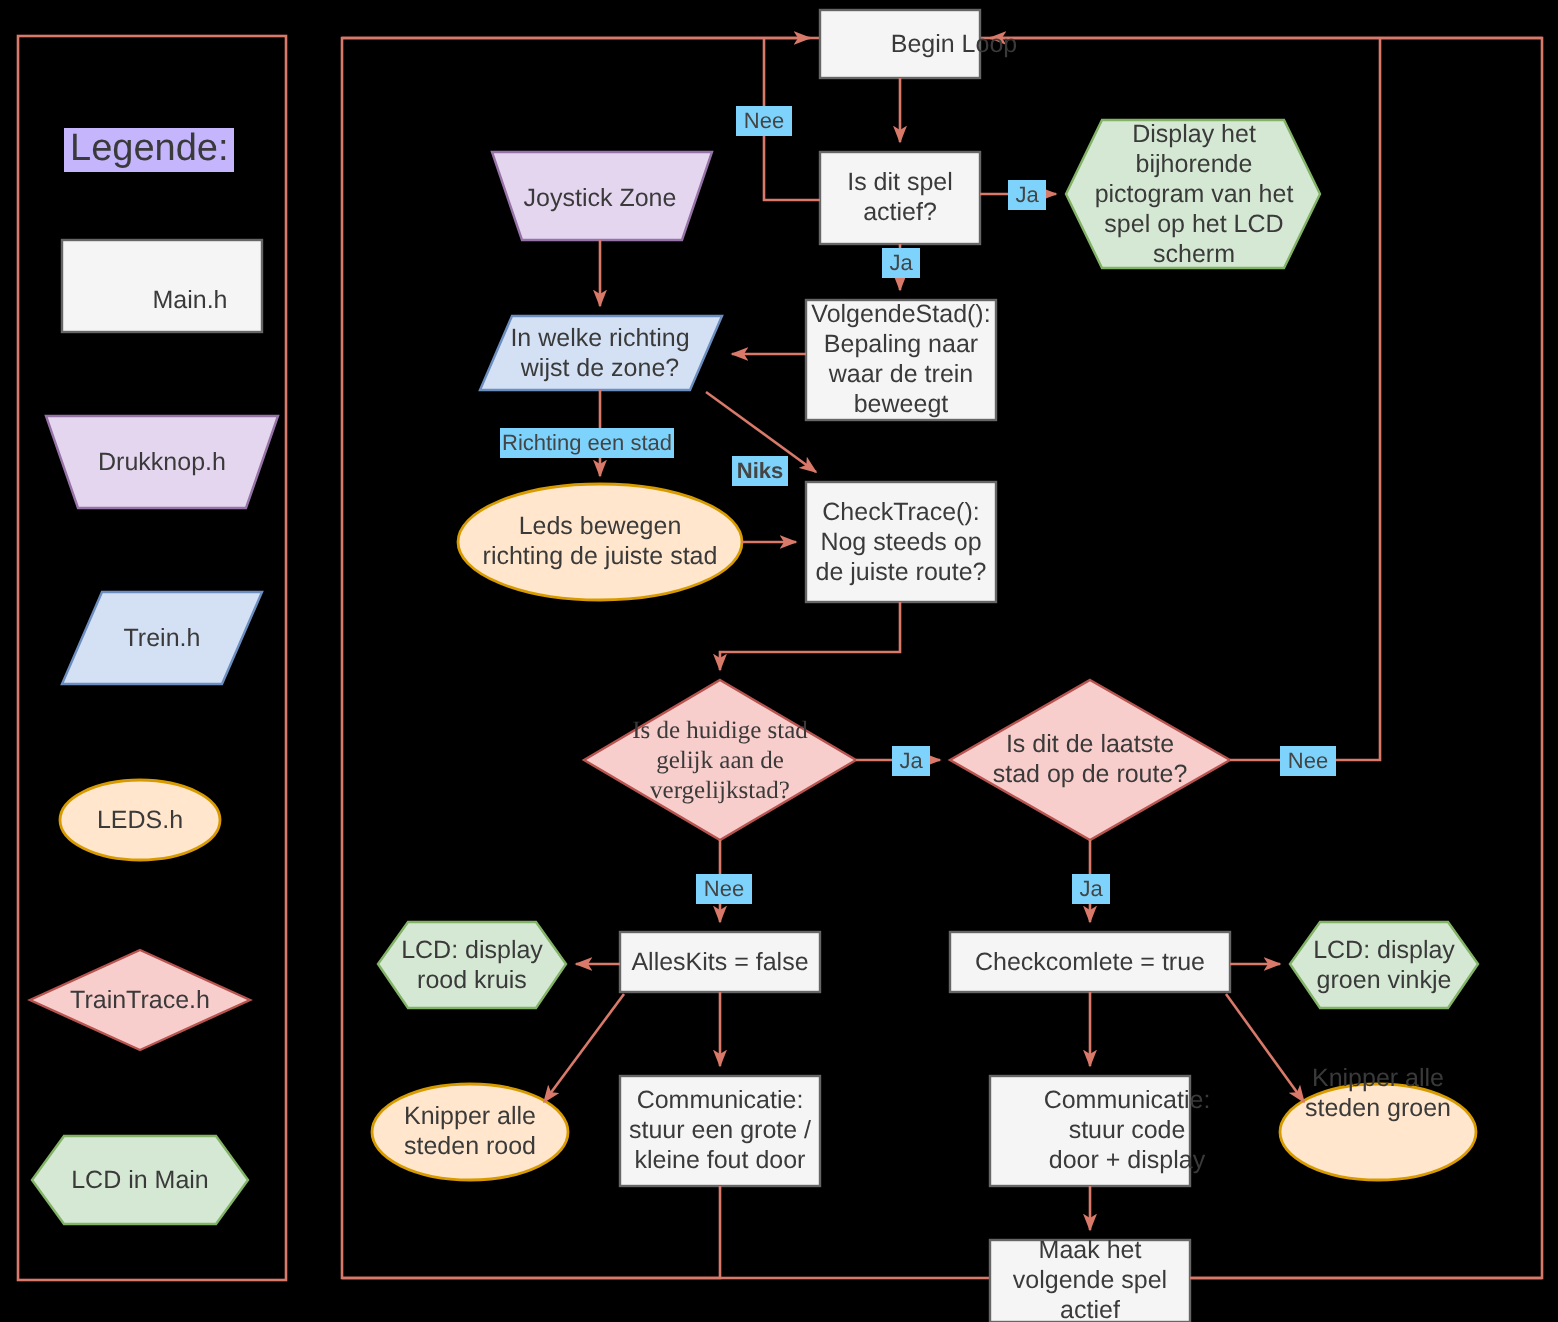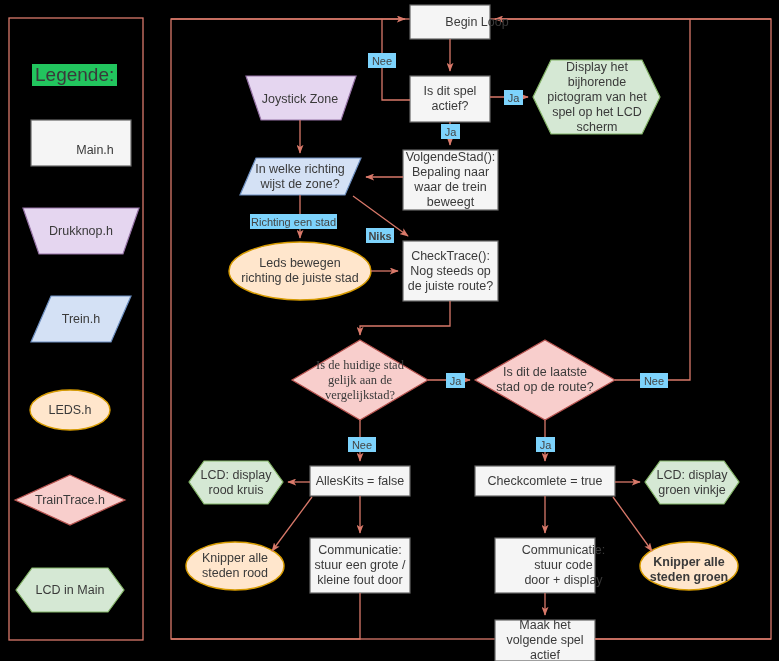--- a/index.html
+++ b/index.html
@@ -10,21 +10,21 @@
     position:absolute;display:flex;align-items:center;justify-content:center;
     text-align:center;color:#3a3a3a;font-size:12.5px;line-height:15px;
     pointer-events:none;box-sizing:border-box;padding:0 3px;
   }
   .edgelabel{
     position:absolute;display:flex;align-items:center;justify-content:center;
     background:#7dd3fc;color:#444;font-size:11px;line-height:12px;
     padding:0 1px;box-sizing:border-box;white-space:nowrap;
   }
   .legend-title{
-    position:absolute;background:#22c55e;color:#3a3a3a;
+    position:absolute;background:#c4b5fd;color:#3a3a3a;
     font-size:19px;line-height:22px;padding:0 3px;white-space:nowrap;
   }
 </style>
 </head>
 <body>
 
 <div id="stage">
 
 <svg id="canvas" viewBox="0 0 779 661">
   <defs>
@@ -154,21 +154,21 @@
 <div class="nodetext" style="left:403px;top:241px;width:95px;height:60px;">CheckTrace(): Nog steeds op de juiste route?</div>
 <div class="nodetext" style="left:302px;top:355px;width:116px;height:50px;font-family:Liberation Serif, serif;">Is de huidige stad gelijk aan de vergelijkstad?</div>
 <div class="nodetext" style="left:487px;top:362px;width:116px;height:36px;">Is dit de laatste stad op de route?</div>
 <div class="nodetext" style="left:194px;top:467px;width:84px;height:32px;">LCD: display rood kruis</div>
 <div class="nodetext" style="left:310px;top:466px;width:100px;height:30px;">AllesKits = false</div>
 <div class="nodetext" style="left:475px;top:466px;width:140px;height:30px;">Checkcomlete = true</div>
 <div class="nodetext" style="left:650px;top:467px;width:84px;height:32px;">LCD: display groen vinkje</div>
 <div class="nodetext" style="left:192px;top:550px;width:86px;height:32px;">Knipper alle steden rood</div>
 <div class="nodetext" style="left:310px;top:538px;width:100px;height:55px;">Communicatie: stuur een grote / kleine fout door</div>
 <div class="nodetext" style="left:495px;top:538px;width:100px;height:55px;padding-left:40px;">Communicatie: stuur code door + display</div>
-<div class="nodetext" style="left:646px;top:554px;width:86px;height:32px;font-weight:bold;">Knipper alle steden groen</div>
+<div class="nodetext" style="left:646px;top:531px;width:86px;height:32px;">Knipper alle steden groen</div>
 <div class="nodetext" style="left:495px;top:620px;width:100px;height:41px;">Maak het volgende spel actief</div>
 
 <div class="edgelabel" style="left:368px;top:53px;width:28px;height:15px;">Nee</div>
 <div class="edgelabel" style="left:504px;top:90px;width:19px;height:15px;">Ja</div>
 <div class="edgelabel" style="left:441px;top:124px;width:19px;height:15px;">Ja</div>
 <div class="edgelabel" style="left:250px;top:214px;width:87px;height:15px;">Richting een stad</div>
 <div class="edgelabel" style="left:366px;top:228px;width:28px;height:15px;font-weight:bold;">Niks</div>
 <div class="edgelabel" style="left:446px;top:373px;width:19px;height:15px;">Ja</div>
 <div class="edgelabel" style="left:348px;top:437px;width:28px;height:15px;">Nee</div>
 <div class="edgelabel" style="left:640px;top:373px;width:28px;height:15px;">Nee</div>

